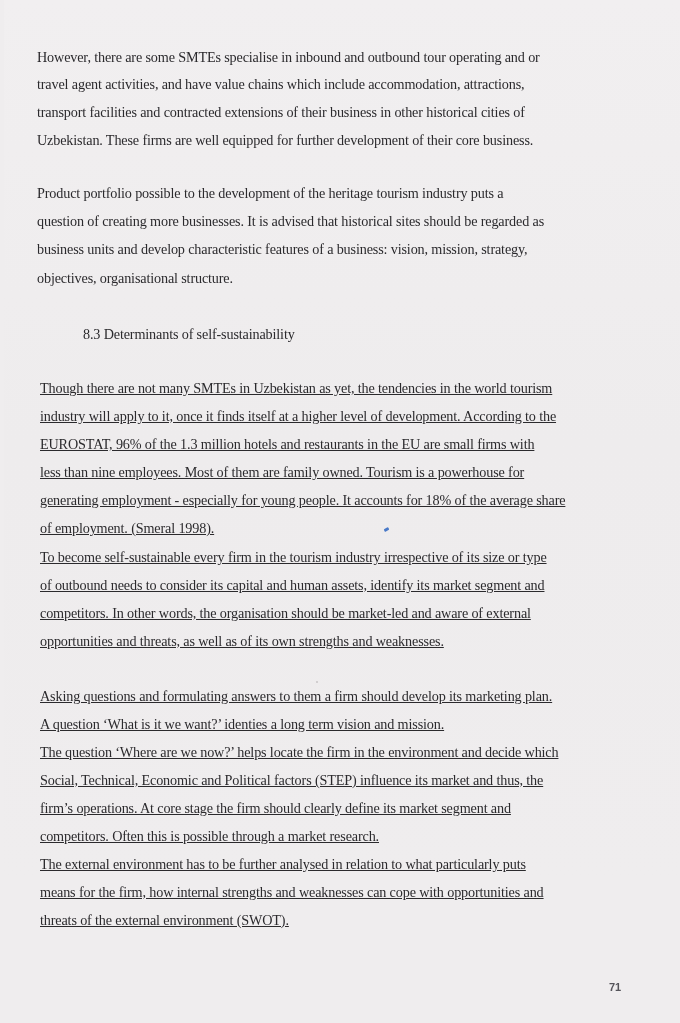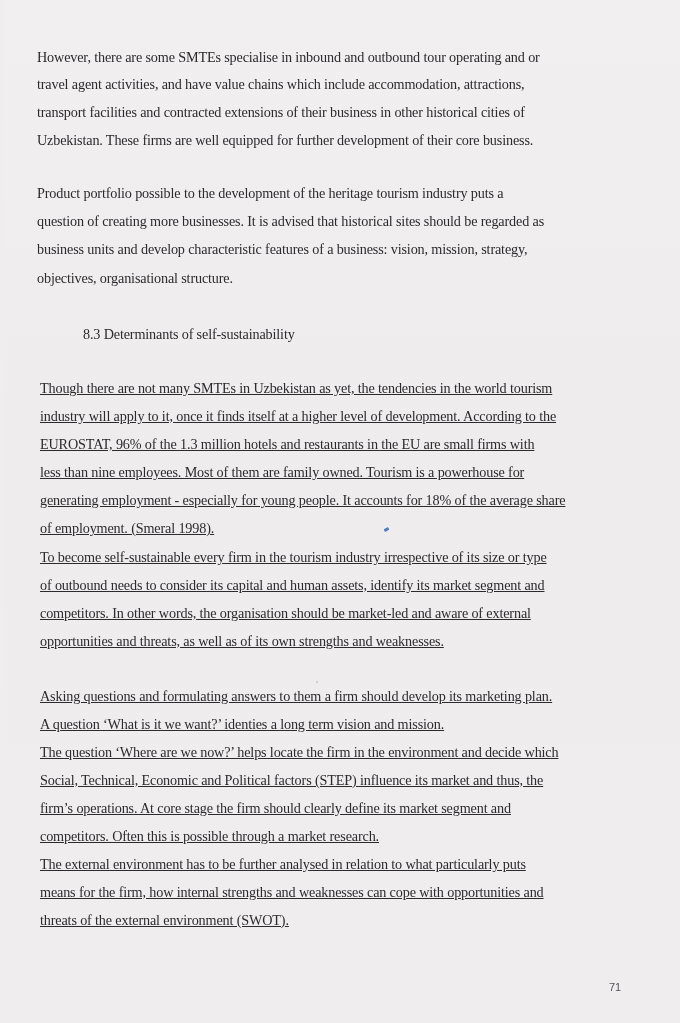--- a/index.html
+++ b/index.html
@@ -40,20 +40,21 @@
       letter-spacing: -0.15px;
       margin-left: 45px;
     }
     .page-number {
       position: absolute;
       left: 605px;
       top: 981px;
       font-size: 11px;
       color: #55545a;
       font-family: "Liberation Sans", sans-serif;
+      font-weight: bold;
     }
     .mark {
       position: absolute;
       left: 380px;
       top: 528px;
       width: 5px;
       height: 3px;
       background: #4a7ac8;
       transform: rotate(-30deg);
       border-radius: 1px;

